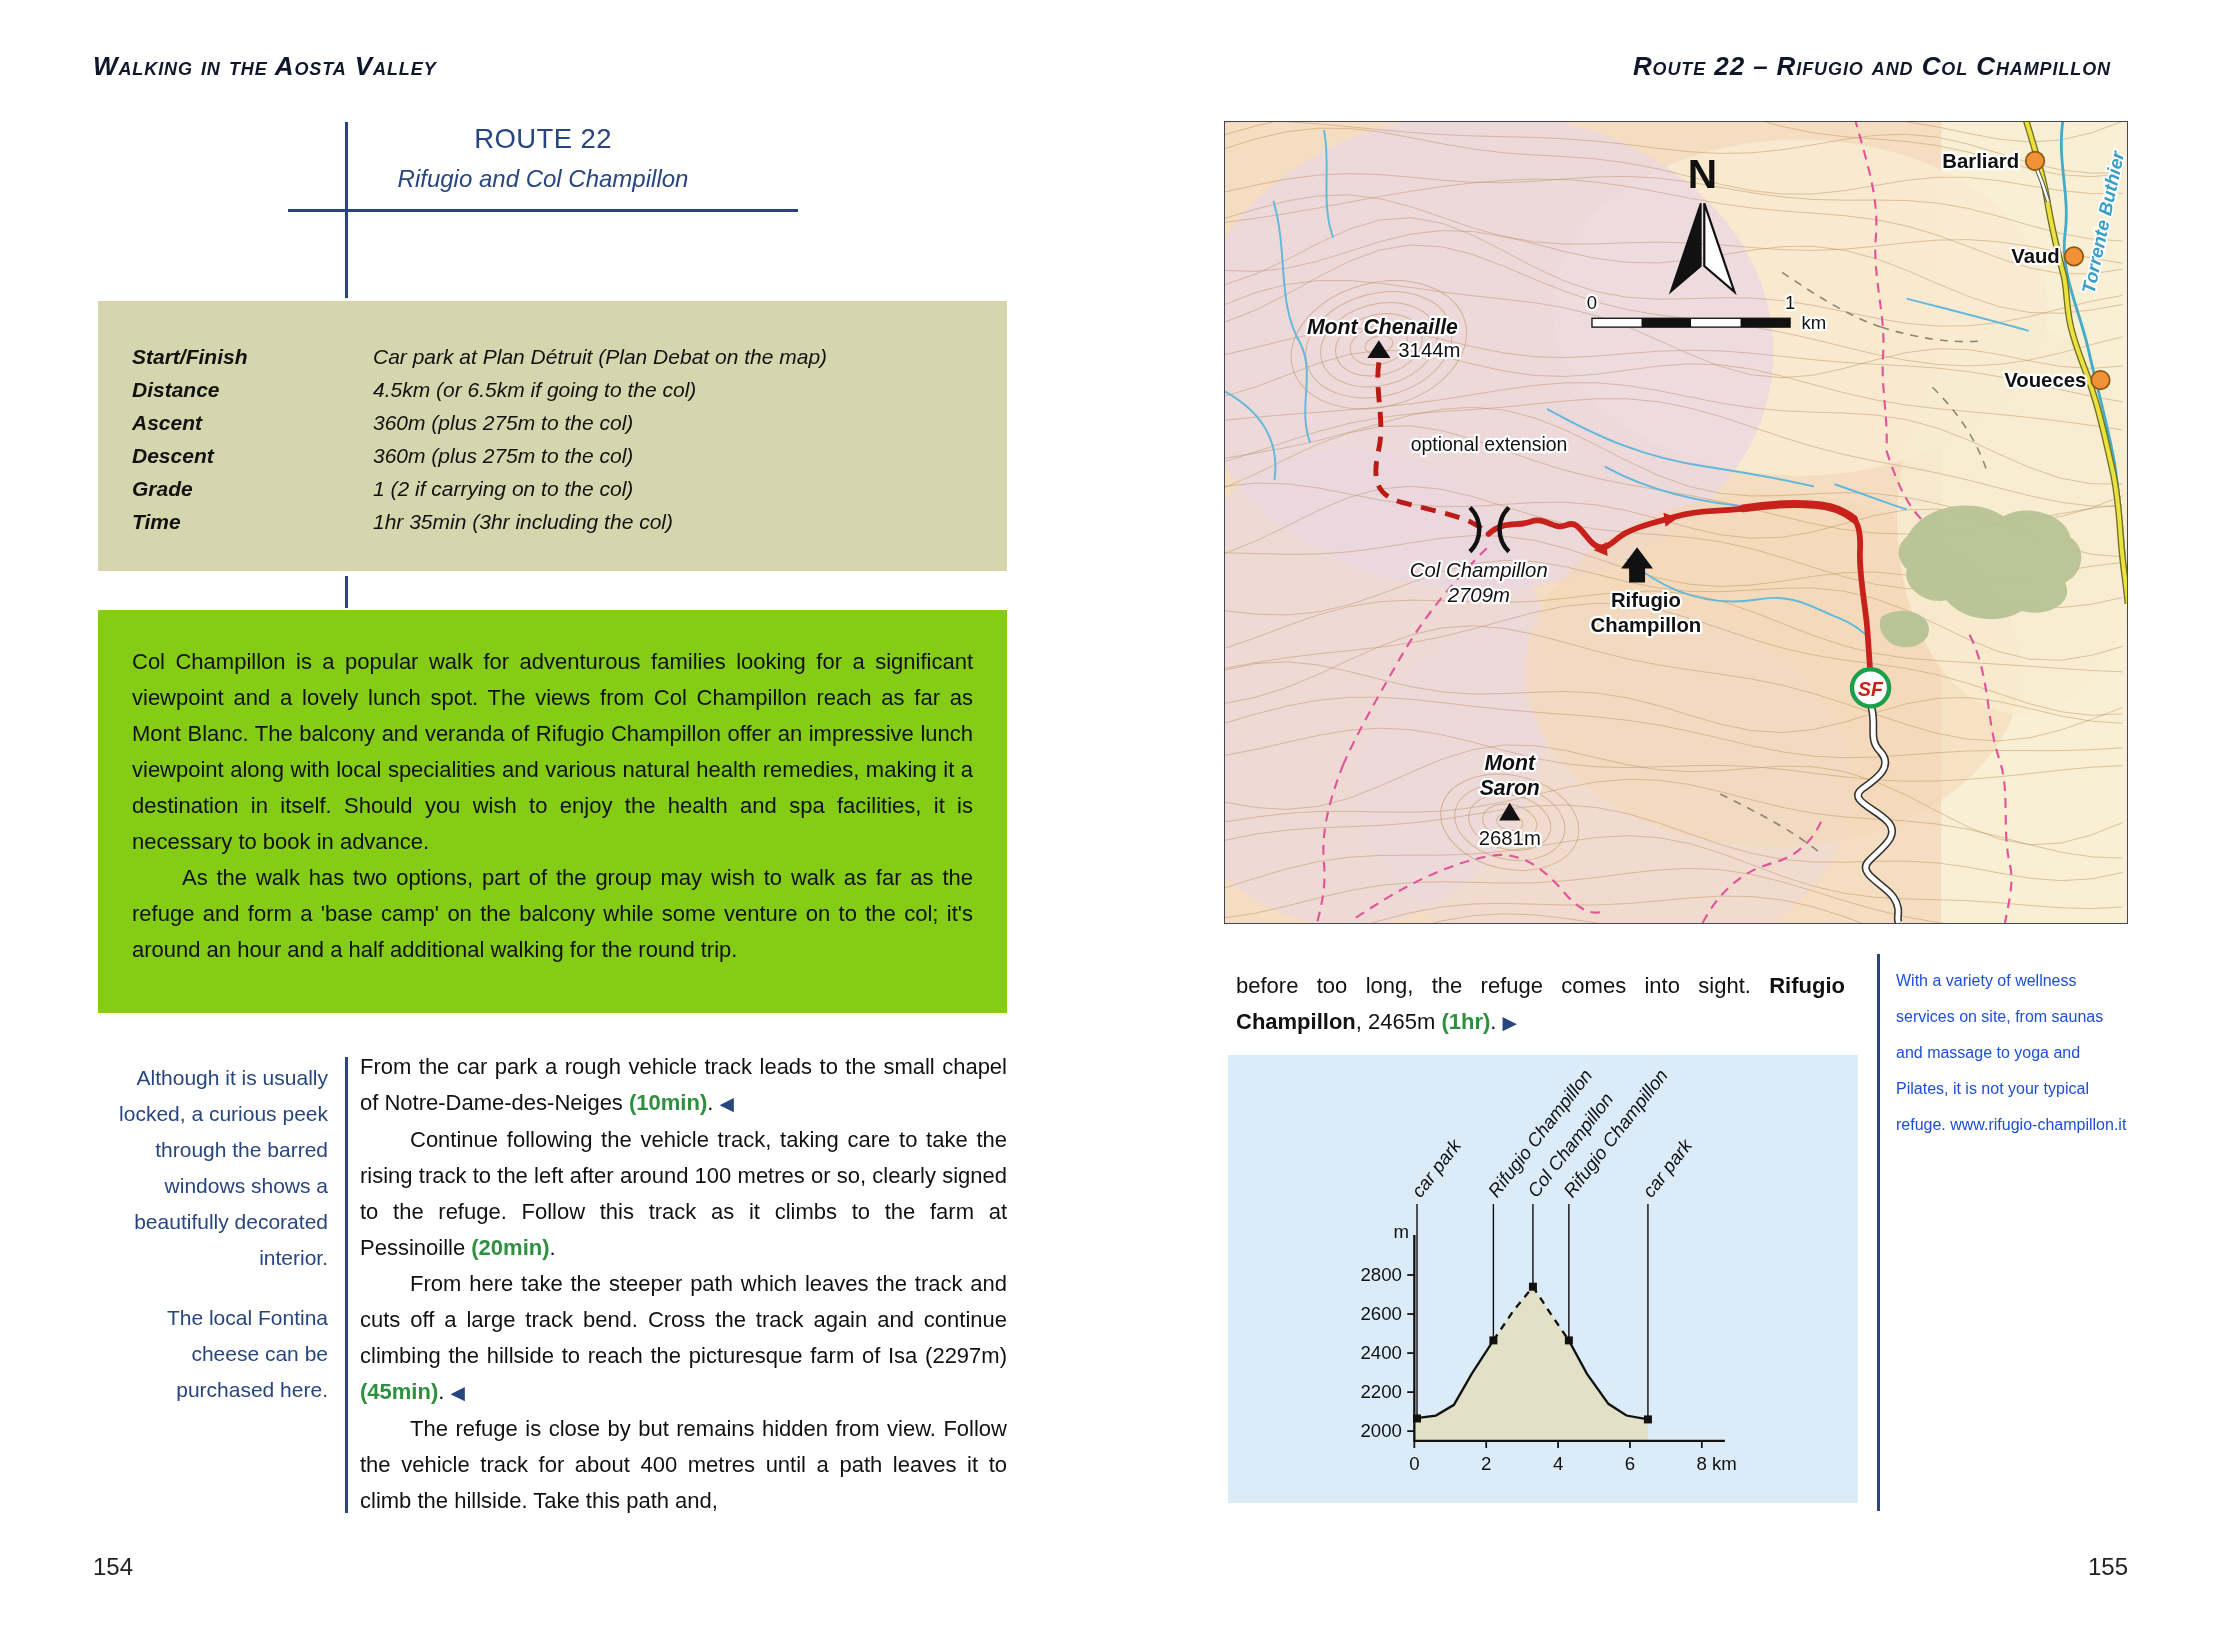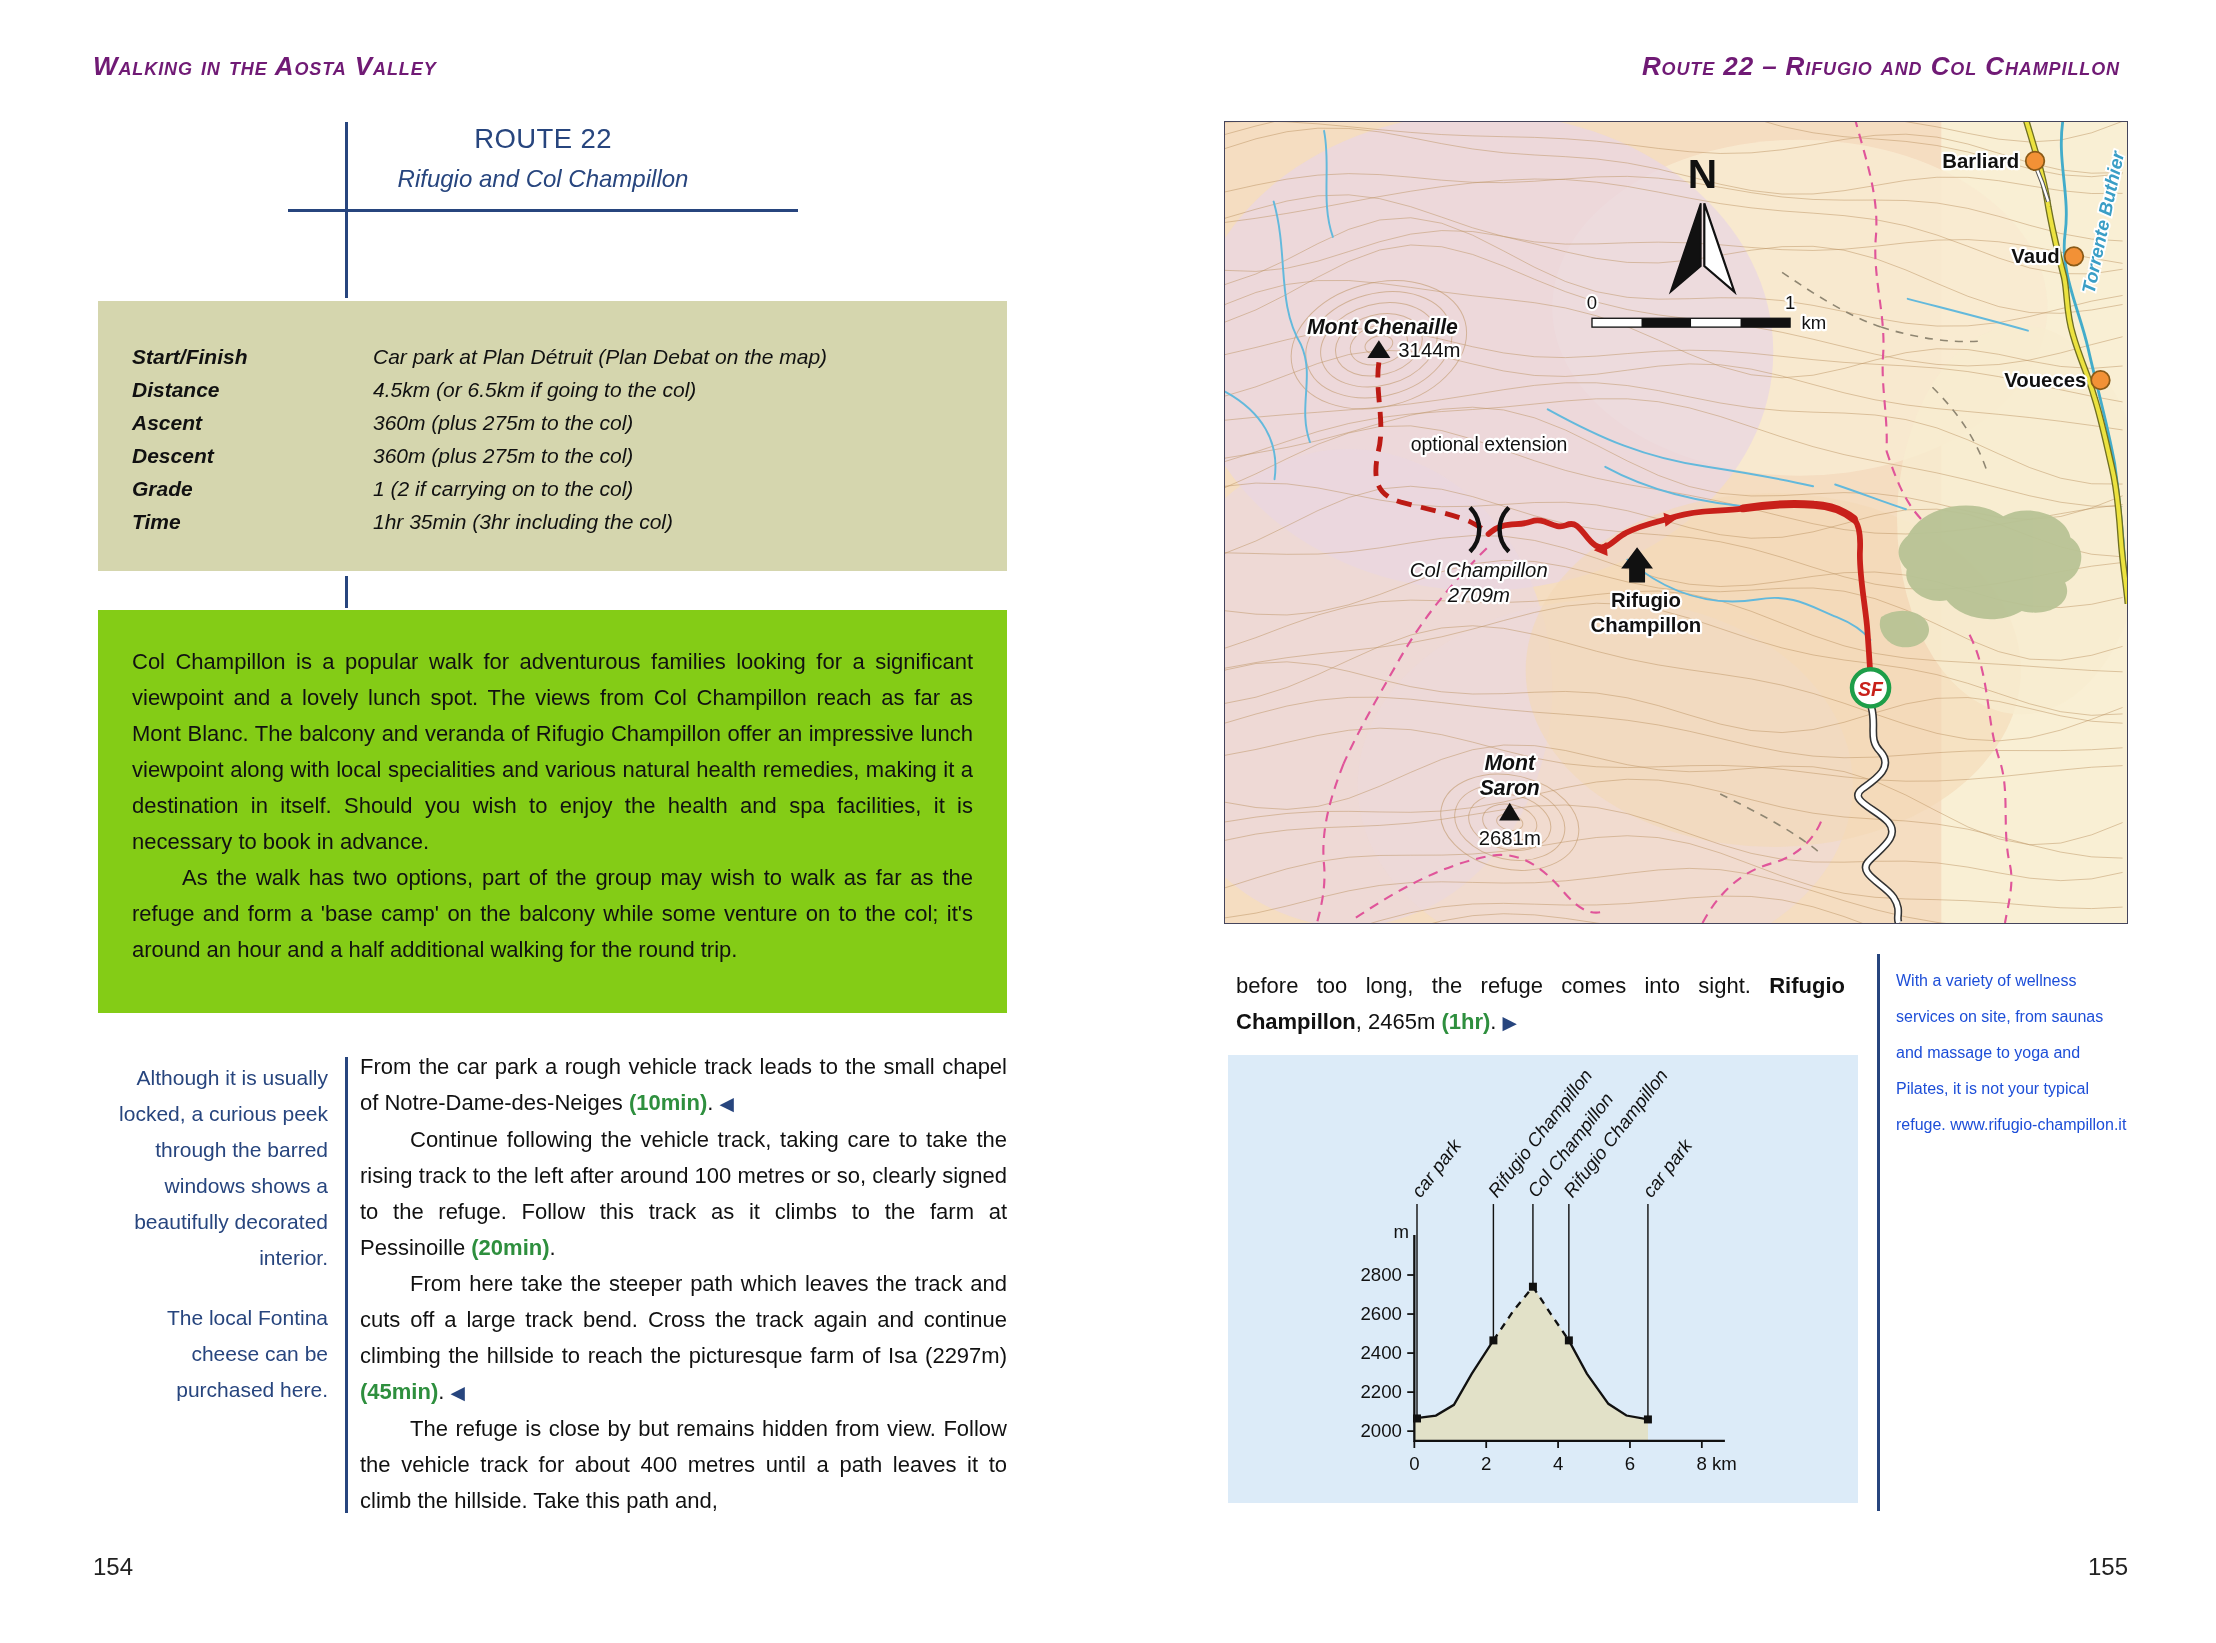--- a/index.html
+++ b/index.html
@@ -4,21 +4,21 @@
 <style>
   html,body{margin:0;padding:0;}
   body{
     width:2217px;height:1644px;position:relative;background:#ffffff;
     font-family:"Liberation Sans",sans-serif;color:#111;
   }
   .abs{position:absolute;}
   
   .runhead{
     font-style:italic;font-variant:small-caps;letter-spacing:0.9px;
-    color:#701a75;font-size:26px;font-weight:bold;white-space:nowrap;
+    color:#0f172a;font-size:26px;font-weight:bold;white-space:nowrap;
   }
   
   .vrule{width:2.7px;background:#27457e;}
   
   .title-block{left:288px;top:121px;width:510px;text-align:center;}
   .route-no{color:#27457e;font-size:27.5px;font-weight:normal;letter-spacing:0.4px;line-height:35px;}
   .route-sub{color:#27457e;font-size:24px;font-style:italic;margin-top:7px;line-height:32px;}
   .title-rule{height:2.7px;background:#27457e;margin-top:14px;}
   
   .info-box{left:98px;top:301px;width:909px;height:270px;background:#d5d6ae;
@@ -112,21 +112,21 @@
 
 <div class="abs directions">
   <p><span>From the car park a rough vehicle track leads to the small chapel of Notre-Dame-des-Neiges </span><span class="s-time">(10min)</span><span>. </span><span class="s-arrow">◀</span></p>
   <p><span>Continue following the vehicle track, taking care to take the rising track to the left after around 100 metres or so, clearly signed to the refuge. Follow this track as it climbs to the farm at Pessinoille </span><span class="s-time">(20min)</span><span>.</span></p>
   <p><span>From here take the steeper path which leaves the track and cuts off a large track bend. Cross the track again and continue climbing the hillside to reach the picturesque farm of Isa (2297m) </span><span class="s-time">(45min)</span><span>. </span><span class="s-arrow">◀</span></p>
   <p><span>The refuge is close by but remains hidden from view. Follow the vehicle track for about 400 metres until a path leaves it to climb the hillside. Take this path and,</span></p>
 </div>
 
 <div class="abs pagenum" style="left:93px;top:1553px;">154</div>
 
-<div class="abs runhead" style="right:97px;top:51px;">Route 22 – Rifugio and Col Champillon</div>
+<div class="abs runhead" style="right:106px;top:51px;">Route 22 – Rifugio and Col Champillon</div>
 
 <div class="abs map-wrap">
 <svg viewBox="0 0 1020 906" preserveAspectRatio="none">
   <g>
     <rect x="0" y="0" width="1020" height="906" fill="#f5ddc1"></rect>
     <rect x="810" y="0" width="210" height="906" fill="#f9efd4"></rect>
     <ellipse cx="650" cy="210" rx="280" ry="190" fill="#f8ead0" opacity="0.9"></ellipse>
     <ellipse cx="290" cy="260" rx="330" ry="270" fill="#e9d5e2" opacity="0.75"></ellipse>
     <ellipse cx="140" cy="640" rx="230" ry="270" fill="#ead7e0" opacity="0.65"></ellipse>
     <ellipse cx="430" cy="750" rx="280" ry="210" fill="#edd8da" opacity="0.55"></ellipse>

